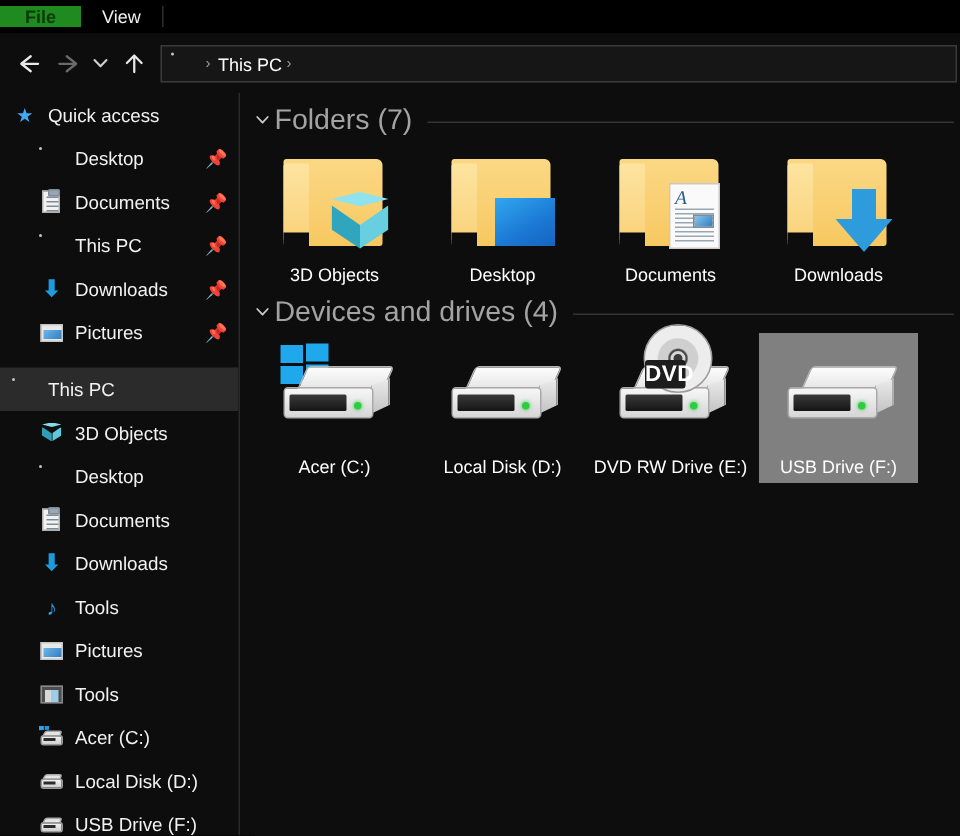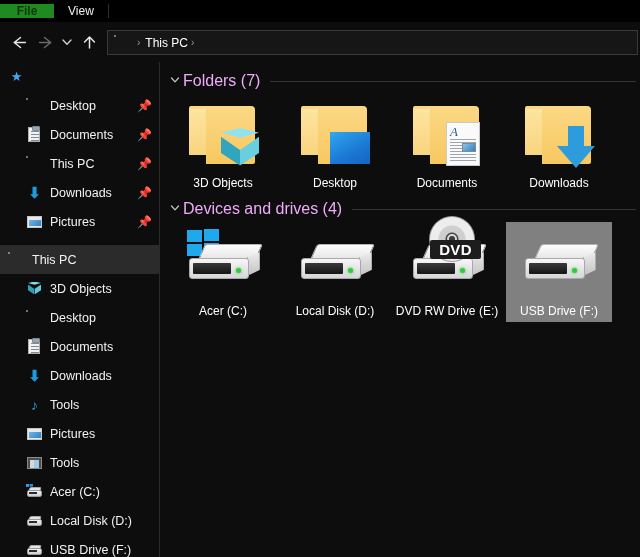--- a/index.html
+++ b/index.html
@@ -164,21 +164,21 @@
   .content {
     position:absolute; left:161px; top:62px; right:0; bottom:0;
     background:#0d0d0d; overflow:hidden;
   }
   .sectionhdr {
     display:flex; align-items:center; height:22px; padding-left:8px; margin-top:8px;
   }
   .chev {
     color:#c8c8c8; font-size:11px; width:14px; flex:0 0 14px; line-height:1;
   }
-  .sec-title { color:#f0abfc; font-size:16px; white-space:nowrap; }
+  .sec-title { color:#a3a3a3; font-size:19px; white-space:nowrap; }
   .sec-rule { flex:1; height:1px; background:#343434; margin-left:10px; margin-right:4px; }
 
   .grid { display:flex; padding-left:6px; }
   .cell {
     width:112px; padding-top:8px; display:flex; flex-direction:column;
     align-items:center; position:relative;
   }
   .cell.selected .cellbg {
     position:absolute; left:3px; top:2px; right:3px; bottom:-4px;
     background:#808080;
@@ -288,23 +288,23 @@
     position:absolute; left:0; top:0; width:46px; height:46px; border-radius:50%;
     background:radial-gradient(circle at 50% 50%, #4a4a4a 0 6px, #cfcfcf 7px 13px,
       #ededed 14px 22px, #b9b9b9 23px);
     border:1px solid #9c9c9c;
   }
   .dvd .hub {
     position:absolute; left:18px; top:18px; width:10px; height:10px; border-radius:50%;
     background:#3a3a3a; border:2px solid #d8d8d8;
   }
   .dvd .label {
-    position:absolute; left:1px; top:24px; width:51px; height:19px;
+    position:absolute; left:1px; top:24px; width:27px; height:19px;
     background:#1d1d1d; border-radius:2px; color:#ffffff;
-    font-size:15px; font-weight:bold; text-align:center; line-height:19px;
+    font-size:15px; font-weight:bold; text-align:right; line-height:19px;
     letter-spacing:0.3px;
   }
 </style>
 </head>
 <body>
 
 <div id="app">
 
   <div class="ribbon">
     <div class="tab file">File</div>
@@ -340,20 +340,21 @@
       <span class="monitor"><span class="scr"></span><span class="stand"></span><span class="base"></span></span>
     </span>
     <span class="crumb-sep">›</span>
     <span class="crumb-text">This PC</span>
     <span class="crumb-sep">›</span>
   </div>
 
   <div class="sidebar" id="sidebar">
       <div class="navrow lvl0">
         <span class="ico i-star">★</span>
+        <span class="lbl">Quick access</span>
         <span class="pin"></span>
       </div>
       <div class="navrow lvl1">
         <span class="ico"><span class="monitor"><span class="scr"></span><span class="stand"></span><span class="base"></span></span></span>
         <span class="lbl">Desktop</span>
         <span class="pin">📌</span>
       </div>
       <div class="navrow lvl1">
         <span class="ico">
           <span class="i-doc"></span>

